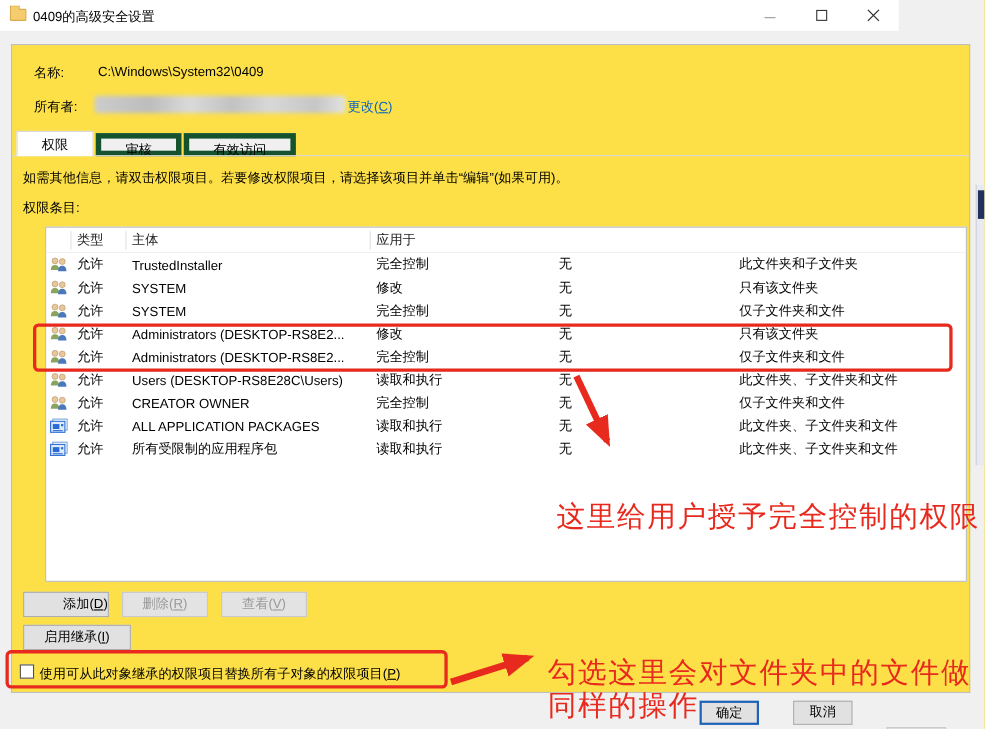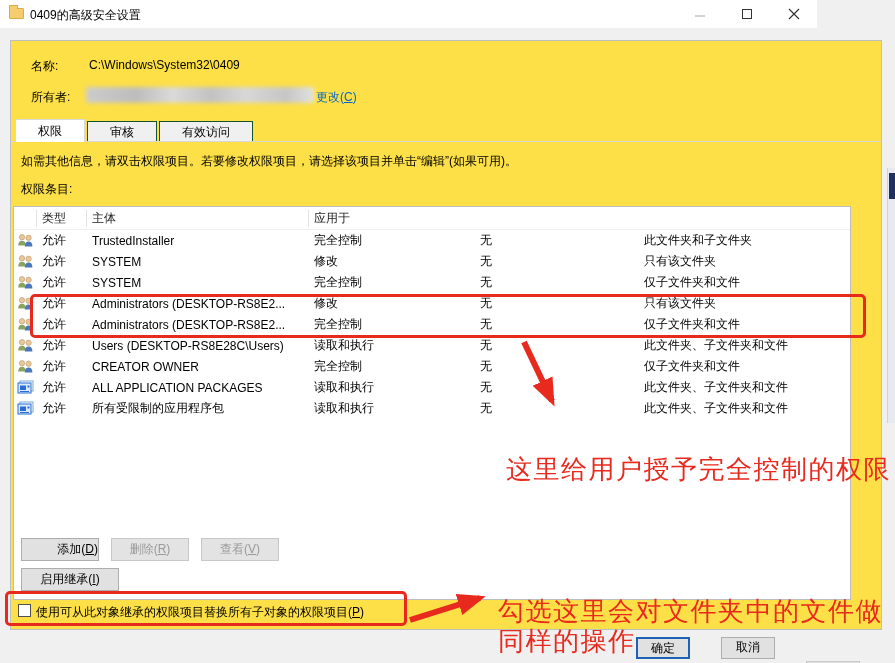--- a/index.html
+++ b/index.html
@@ -41,31 +41,31 @@
     position:absolute; left:75px; top:46px; width:228px; height:16px;
     background: linear-gradient(90deg,#cccccc,#bdbdbd 22%,#dadada 38%,#c2c2c2 55%,#d8d8d8 70%,#c6c6c6 88%,#e2e2e2);
     filter: blur(2px); border-radius:2px;
   }
   .link { color:#0a66c2; cursor:pointer; }
 
   
   .tabs { position:absolute; left:4px; top:78px; display:flex; align-items:flex-end; height:23px; }
   .tab {
     height:21px; line-height:20px; padding:0 22px; background:#f0f0f0;
-    border:1px solid #14532d; margin-right:2px; text-align:center;
+    border:5px solid #14532d; margin-right:2px; text-align:center;
   }
   .tab.active {
     height:23px; line-height:23px; background:#ffffff;
     border:1px solid #d9d9d9; border-bottom:none; position:relative; z-index:3;
   }
   .tabline { position:absolute; left:0; right:0; top:100px; border-top:1px solid #d9d9d9; z-index:1; }
 
   
   .ptable {
-    position:absolute; left:2px; top:165px; width:838px; height:394px;
+    position:absolute; left:30px; top:165px; width:838px; height:323px;
     border:1px solid #bdbdbd; background:#fff; overflow:hidden;
   }
   .thead { display:flex; height:23px; align-items:center; color:#222; border-bottom:1px solid #f0f0f0; }
   .thead .cell { border-right:1px solid #e2e2e2; height:17px; line-height:17px; }
   .thead .cell:last-child { border-right:none; }
   .trow { display:flex; height:21px; align-items:center; }
   .cell { padding-left:5px; white-space:nowrap; overflow:hidden; }
   .col-icon { width:23px; padding-left:3px; }
   .col-type { width:50px; }
   .col-principal { width:222px; }

